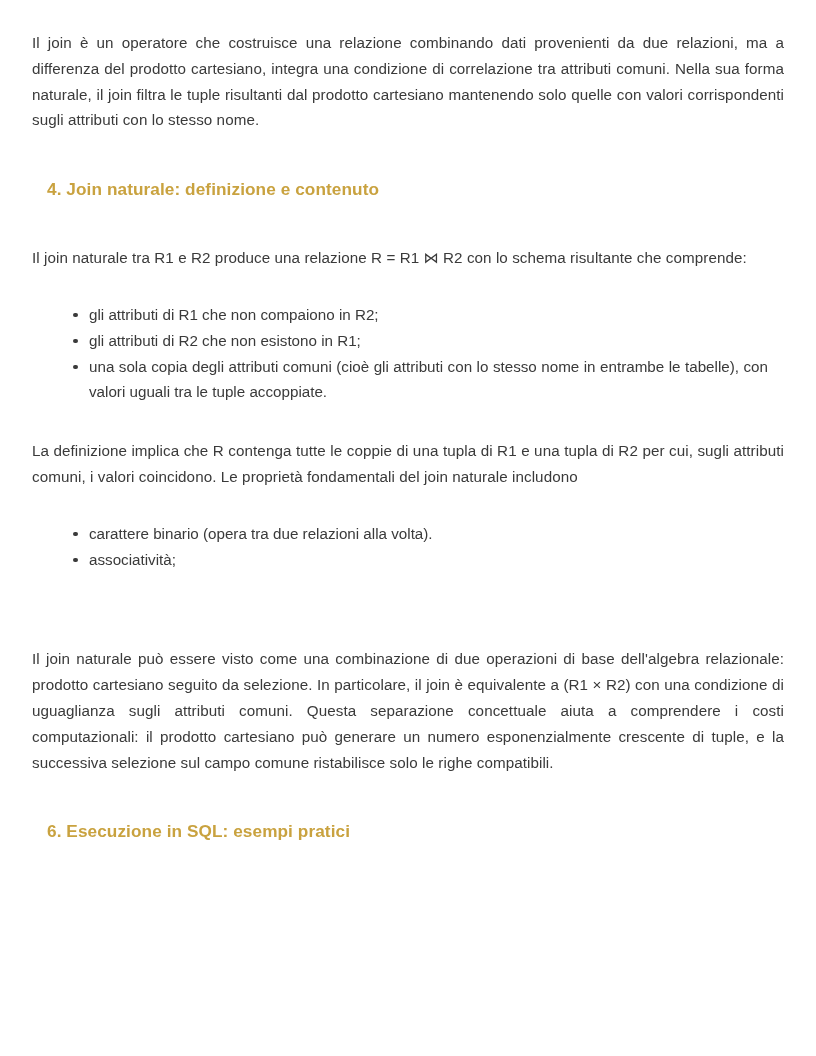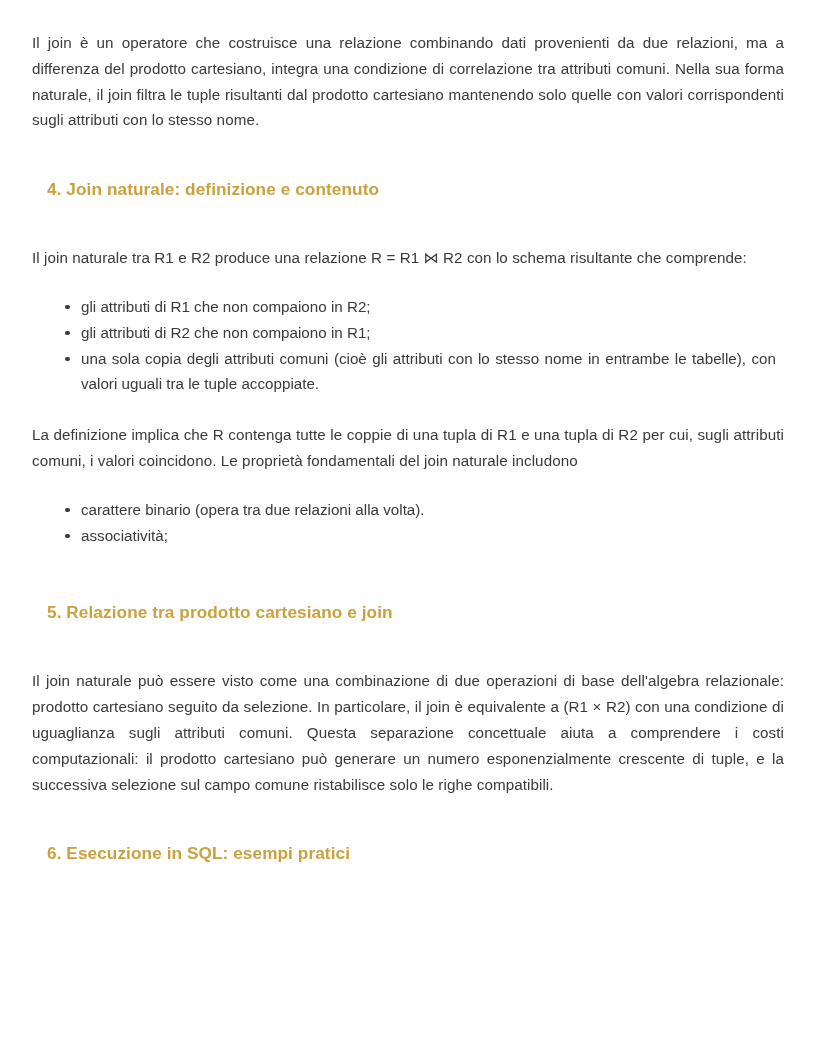--- a/index.html
+++ b/index.html
@@ -39,21 +39,21 @@
     line-height: 24px;
     font-weight: 700;
     color: #c9a23f;
     letter-spacing: 0.005em;
   }
   .spacer-before-heading { height: 29px; }
   .spacer-after-heading  { height: 29px; }
   .spacer-before-list    { height: 15px; }
   .spacer-after-list     { height: 17px; }
   ul.bullets {
-    margin: 8px;
+    margin: 16px;
     padding: 0;
     list-style: none;
   }
   ul.bullets li {
     position: relative;
     padding-left: 41px;
     font-size: 15.2px;
     line-height: 25.8px;
     text-align: justify;
     text-justify: inter-word;
@@ -84,42 +84,41 @@
     <div class="spacer-after-heading"></div>
 
     <p class="para">Il join naturale tra R1 e R2 produce una relazione R = R1 ⋈ R2 con lo schema risultante che comprende:</p>
 
     <div class="spacer-before-list"></div>
     <ul class="bullets">
       <li>
           <span class="li-text">gli attributi di R1 che non compaiono in R2;</span>
         </li>
       <li>
-          <span class="li-text">gli attributi di R2 che non compaiono in R1;</span>
+          <span class="li-text">gli attributi di R2 che non esistono in R1;</span>
         </li>
       <li>
           <span class="li-text">una sola copia degli attributi comuni (cioè gli attributi con lo stesso nome in entrambe le tabelle), con valori uguali tra le tuple accoppiate.</span>
         </li>
     </ul>
     <div class="spacer-after-list"></div>
 
     <p class="para">La definizione implica che R contenga tutte le coppie di una tupla di R1 e una tupla di R2 per cui, sugli attributi comuni, i valori coincidono. Le proprietà fondamentali del join naturale includono</p>
 
     <div class="spacer-before-list"></div>
     <ul class="bullets">
       <li>
           <span class="li-text">carattere binario (opera tra due relazioni alla volta).</span>
         </li>
       <li>
           <span class="li-text">associatività;</span>
         </li>
     </ul>
 
     <div class="spacer-before-heading"></div>
-    <h2 class="heading">5. Relazione tra prodotto cartesiano e join</h2>
     <div class="spacer-after-heading"></div>
 
     <p class="para">Il join naturale può essere visto come una combinazione di due operazioni di base dell'algebra relazionale: prodotto cartesiano seguito da selezione. In particolare, il join è equivalente a (R1 × R2) con una condizione di uguaglianza sugli attributi comuni. Questa separazione concettuale aiuta a comprendere i costi computazionali: il prodotto cartesiano può generare un numero esponenzialmente crescente di tuple, e la successiva selezione sul campo comune ristabilisce solo le righe compatibili.</p>
 
     <div class="spacer-before-heading"></div>
     <h2 class="heading">6. Esecuzione in SQL: esempi pratici</h2>
     <div class="spacer-after-heading"></div>
 
 
   </div>

